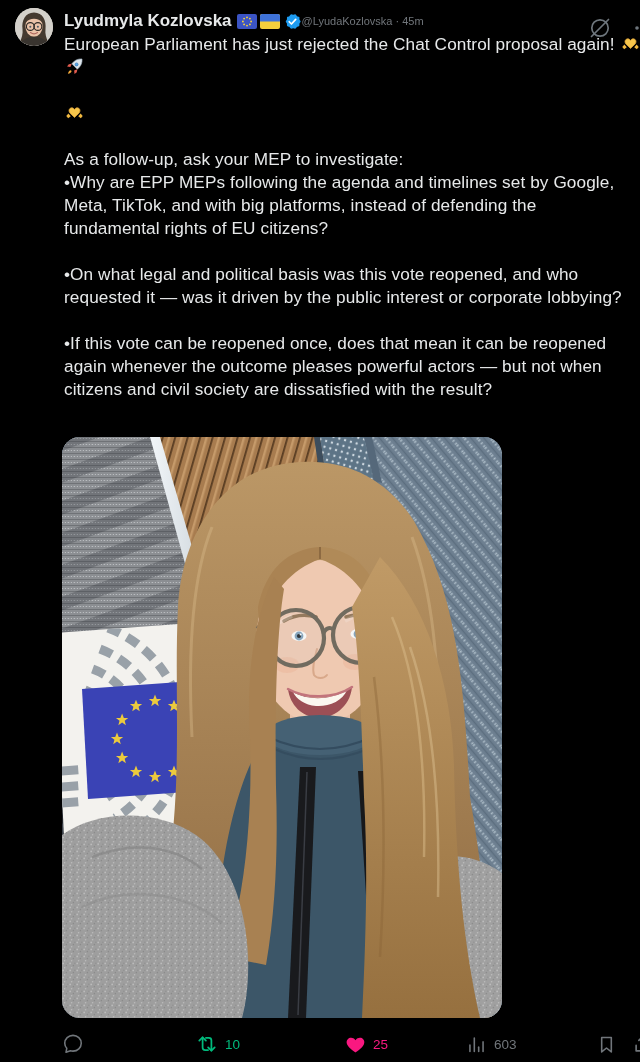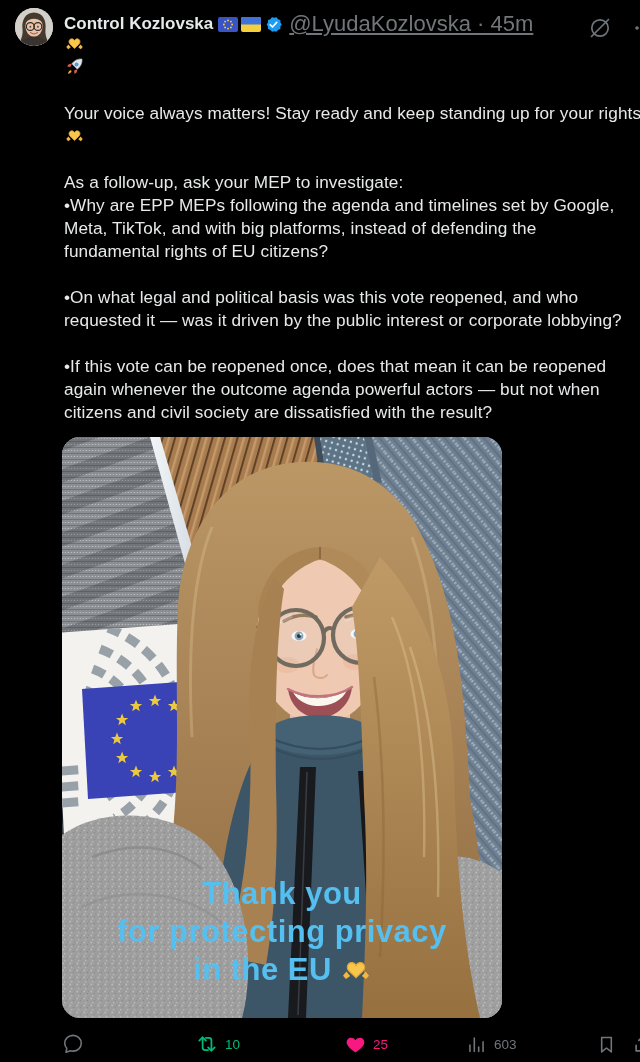--- a/index.html
+++ b/index.html
@@ -7,21 +7,21 @@
         font-family:"Liberation Sans", sans-serif;color:var(--text-primary,#e7e9ea);}
   
   .avatar{position:absolute;left:15px;top:8px;width:38px;height:38px;border-radius:50%;overflow:hidden;background:#cfccc6;cursor:pointer;}
   .avatar svg{display:block;width:100%;height:100%;}
   .header-row{position:absolute;left:64px;top:11px;display:flex;align-items:center;white-space:nowrap;}
   .display-name{font-size:17px;font-weight:700;color:var(--text-primary,#e7e9ea);}
   .name-badges{display:inline-flex;align-items:center;margin-left:5px;gap:3px;}
   .name-badges .emoji{width:20px;height:15px;display:inline-block;}
   .name-badges .emoji.badge-verified{width:19px;height:19px;}
   .name-badges .emoji svg{display:block;width:100%;height:100%;}
-  .handle-group{margin-left:6px;font-size:22px;color:var(--text-secondary,#71767b);text-decoration:underline;}
+  .handle-group{font-size:11px;color:var(--text-secondary,#71767b);}
   .grok-btn{position:absolute;left:588px;top:16px;width:24px;height:24px;color:#6e767d;cursor:pointer;}
   .more-btn{position:absolute;left:630px;top:17px;width:24px;height:24px;color:#6e767d;cursor:pointer;}
   
   .tweet-text{position:absolute;left:64px;top:33px;width:620px;font-size:17.2px;line-height:23px;
               color:var(--text-primary,#e7e9ea);letter-spacing:.1px;}
   .tweet-text p{margin:0 0 23px 0;white-space:pre-wrap;}
   .tweet-text p:last-child{margin-bottom:0;}
   .emoji{display:inline-block;}
   .tweet-text .emoji{width:19px;height:19px;vertical-align:-3px;margin:0 1px;}
   .tweet-text .emoji svg{display:block;width:100%;height:100%;}
@@ -60,21 +60,21 @@
       <circle cx="22.9" cy="18.5" r="3.9" fill="none" stroke="#2e2a26" stroke-width="1.1"></circle>
       <path d="M19 18.2h.3" stroke="#2e2a26" stroke-width="1.1"></path>
       <circle cx="15.3" cy="18.8" r="1" fill="#4a5a66"></circle>
         <circle cx="22.9" cy="18.8" r="1" fill="#4a5a66"></circle>
       <path d="M15.5 24.6q3.5 2.6 7 0" stroke="#b06a61" stroke-width="1.2" fill="none" stroke-linecap="round"></path>
       <path d="M4.5 38c1.8-6.5 8-9.2 14.5-9.2S31.7 31.5 33.5 38z" fill="#39342f"></path>
     </svg>
   </div>
 
   <div class="header-row">
-    <span class="display-name">Control Kozlovska</span>
+    <span class="display-name">Lyudmyla Kozlovska</span>
     <span class="name-badges" id="name-badges">
         <span class="emoji  badge-eu-flag">
           <svg viewBox="0 0 20 15">
             <rect width="20" height="15" rx="2" fill="#3b54c4"></rect>
             <g fill="#f4d03d">
               <circle cx="10" cy="3.4" r=".95"></circle>
               <circle cx="12.9" cy="4.6" r=".95"></circle>
               <circle cx="14.1" cy="7.5" r=".95"></circle>
               <circle cx="12.9" cy="10.4" r=".95"></circle>
               <circle cx="10" cy="11.6" r=".95"></circle>
@@ -108,46 +108,45 @@
   </div>
   <div class="more-btn">
     <svg viewBox="0 0 24 24">
       <circle cx="7" cy="11" r="1.8" fill="currentColor"></circle>
       <circle cx="13.5" cy="11" r="1.8" fill="currentColor"></circle>
       <circle cx="20" cy="11" r="1.8" fill="currentColor"></circle>
     </svg>
   </div>
 
   <div class="tweet-text" id="tweet-text">
-      <p><span class="emoji  badge-heart-hands"><svg viewBox="0 0 24 24">
+      <p><span>European Parliament has just rejected the Chat Control proposal again! </span><span class="emoji  badge-heart-hands"><svg viewBox="0 0 24 24">
             <path d="M4.3 13.2 1.6 16.5l2.4 2.7 3.3-2.5z" fill="#f0b840"></path>
             <path d="M19.7 13.2l2.7 3.3-2.4 2.7-3.3-2.5z" fill="#f0b840"></path>
             <path d="M12 8.3C10.8 5.9 7.7 5.5 6.2 7c-1.7 1.7-1.4 4.2.2 5.8L12 18.2l5.6-5.4c1.6-1.6 1.9-4.1.2-5.8-1.5-1.5-4.6-1.1-5.8 1.3z" fill="#f7c64b" stroke="#dfa438" stroke-width="1"></path>
           </svg></span><span>
 </span><span class="emoji  badge-rocket"><svg viewBox="0 0 24 24">
             <path d="M21.5 2.5c-4.3-.4-8 1-10.7 3.7L8.6 8.4l7 7 2.2-2.2c2.7-2.7 4.1-6.4 3.7-10.7z" fill="#dfe5ea" stroke="#9fb2c0" stroke-width=".8"></path>
             <circle cx="14.6" cy="9.4" r="1.9" fill="#57a9e8" stroke="#2c6db0" stroke-width=".8"></circle>
             <path d="M8.6 8.4 4.8 9.1 2.6 12l4.2.5z" fill="#e25b4e"></path>
             <path d="M15.6 15.4l-.7 3.8-2.9 2.2-.5-4.2z" fill="#e25b4e"></path>
             <path d="M7.3 16.7c-1.6.2-3.2 1.9-3.6 4.6 2.7-.4 4.4-2 4.6-3.6z" fill="#f2a93b"></path>
           </svg></span></p>
-      <p><span>Your voice always matters! Stay ready and keep standing up for your rights
-</span><span class="emoji  badge-heart-hands"><svg viewBox="0 0 24 24">
+      <p><span class="emoji  badge-heart-hands"><svg viewBox="0 0 24 24">
             <path d="M4.3 13.2 1.6 16.5l2.4 2.7 3.3-2.5z" fill="#f0b840"></path>
             <path d="M19.7 13.2l2.7 3.3-2.4 2.7-3.3-2.5z" fill="#f0b840"></path>
             <path d="M12 8.3C10.8 5.9 7.7 5.5 6.2 7c-1.7 1.7-1.4 4.2.2 5.8L12 18.2l5.6-5.4c1.6-1.6 1.9-4.1.2-5.8-1.5-1.5-4.6-1.1-5.8 1.3z" fill="#f7c64b" stroke="#dfa438" stroke-width="1"></path>
           </svg></span></p>
       <p><span>As a follow-up, ask your MEP to investigate:
 •Why are EPP MEPs following the agenda and timelines set by Google,
 Meta, TikTok, and with big platforms, instead of defending the
 fundamental rights of EU citizens?</span></p>
       <p><span>•On what legal and political basis was this vote reopened, and who
 requested it — was it driven by the public interest or corporate lobbying?</span></p>
       <p><span>•If this vote can be reopened once, does that mean it can be reopened
-again whenever the outcome agenda powerful actors — but not when
+again whenever the outcome pleases powerful actors — but not when
 citizens and civil society are dissatisfied with the result?</span></p>
     </div>
 
   <div class="photo">
     <svg viewBox="0 0 440 581">
       <defs>
         <linearGradient id="gradHair" x1="0" y1="0" x2="0" y2="1">
           <stop offset="0" stop-color="#bb9766"></stop>
             <stop offset="1" stop-color="#8f6b42"></stop>
         </linearGradient>
@@ -314,29 +313,20 @@
           <path d="M352,430 C378,414 412,416 440,436 L440,581 L332,581 C336,530 340,470 352,430 Z" fill="url(#patMarl)"></path>
         </g>
 
         <path d="M318,120 C366,168 390,250 392,330 C394,430 402,510 418,581 L300,581 C304,500 306,430 302,360 C300,300 298,220 290,170 Z" fill="url(#gradHair2)"></path>
         <path d="M330,180 C356,240 364,330 362,420" stroke="#d9bc8a" stroke-width="2.5" fill="none" opacity=".5"></path>
         <path d="M348,210 C372,280 378,370 376,460" stroke="#dec394" stroke-width="2.5" fill="none" opacity=".45"></path>
         <path d="M312,240 C322,320 324,420 318,520" stroke="#8a6538" stroke-width="2.5" fill="none" opacity=".4"></path>
       </g>
     </svg>
 
-    <div class="photo-caption" id="photo-caption">
-        <div class="cap-line"><span>Thank you</span></div>
-        <div class="cap-line"><span>for protecting privacy</span></div>
-        <div class="cap-line"><span>in the EU</span><span class="emoji  badge-heart-hands"><svg viewBox="0 0 24 24">
-              <path d="M4.3 13.2 1.6 16.5l2.4 2.7 3.3-2.5z" fill="#f0b840"></path>
-              <path d="M19.7 13.2l2.7 3.3-2.4 2.7-3.3-2.5z" fill="#f0b840"></path>
-              <path d="M12 8.3C10.8 5.9 7.7 5.5 6.2 7c-1.7 1.7-1.4 4.2.2 5.8L12 18.2l5.6-5.4c1.6-1.6 1.9-4.1.2-5.8-1.5-1.5-4.6-1.1-5.8 1.3z" fill="#f7c64b" stroke="#dfa438" stroke-width="1"></path>
-            </svg></span></div>
-      </div>
   </div>
 
   <div class="actions">
     <div class="act act-reply">
       <svg width="22" height="22" viewBox="0 0 24 24">
         <path d="M3 11.2C3 6.4 7 2.6 12 2.6s9 3.8 9 8.6-4 8.6-9 8.6c-1 0-1.9-.1-2.8-.4L4.4 21l.8-4.3C3.8 15.2 3 13.3 3 11.2z" fill="none" stroke="currentColor" stroke-width="1.7" stroke-linejoin="round"></path>
       </svg>
       <span class="count"></span>
     </div>
     <div class="act act-repost">

